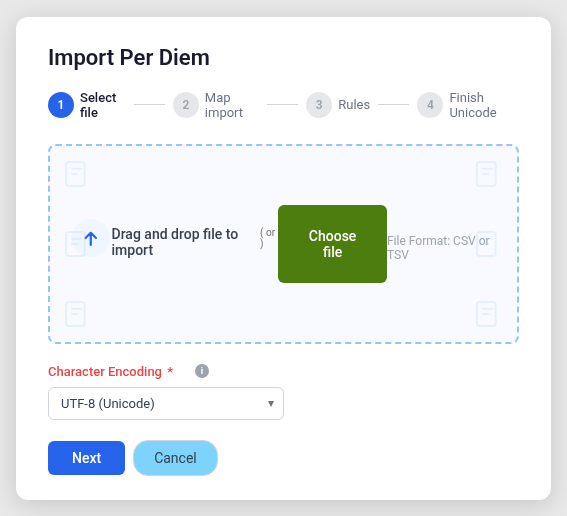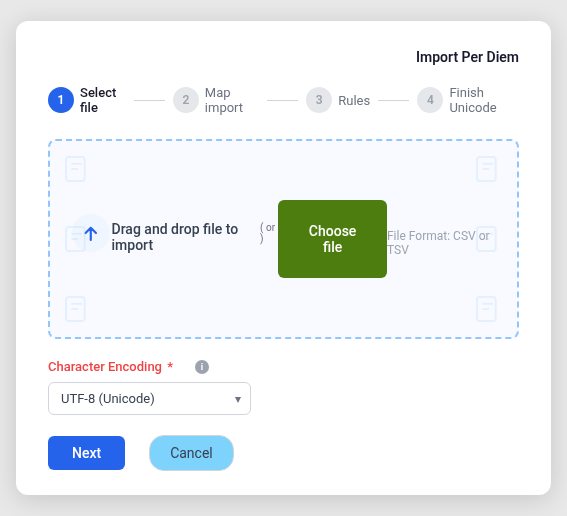--- a/index.html
+++ b/index.html
@@ -20,22 +20,22 @@
 
     .modal {
       background: #ffffff;
       border-radius: 12px;
       box-shadow: 0 4px 24px rgba(0,0,0,0.15);
       width: 540px;
       padding: 28px 32px 24px;
     }
 
     .modal-title {
-      text-align: right;
-      font-size: 14px;
+      text-align: left;
+      font-size: 22px;
       font-weight: 600;
       color: #1a1a2e;
       margin-bottom: 20px;
     }
 
     .stepper {
       display: flex;
       align-items: center;
       justify-content: center;
       margin-bottom: 24px;
@@ -189,21 +189,21 @@
       align-items: center;
       justify-content: center;
       color: white;
       font-size: 9px;
       font-weight: 700;
       cursor: help;
     }
 
     .field-select-wrapper {
       position: relative;
-      width: 203px;
+      width: 236px;
     }
 
     .field-select {
       width: 100%;
       padding: 8px 32px 8px 12px;
       border: 1px solid #d1d5db;
       border-radius: 6px;
       font-size: 13px;
       color: #374151;
       background: white;
@@ -217,21 +217,21 @@
       top: 50%;
       transform: translateY(-50%);
       pointer-events: none;
       color: #6b7280;
       font-size: 12px;
     }
 
     .footer-actions {
       display: flex;
       align-items: center;
-      gap: 24px;
+      gap: 8px;
     }
 
     .btn-next {
       background: #2563eb;
       color: white;
       border: none;
       border-radius: 6px;
       padding: 9px 24px;
       font-size: 14px;
       font-weight: 500;

